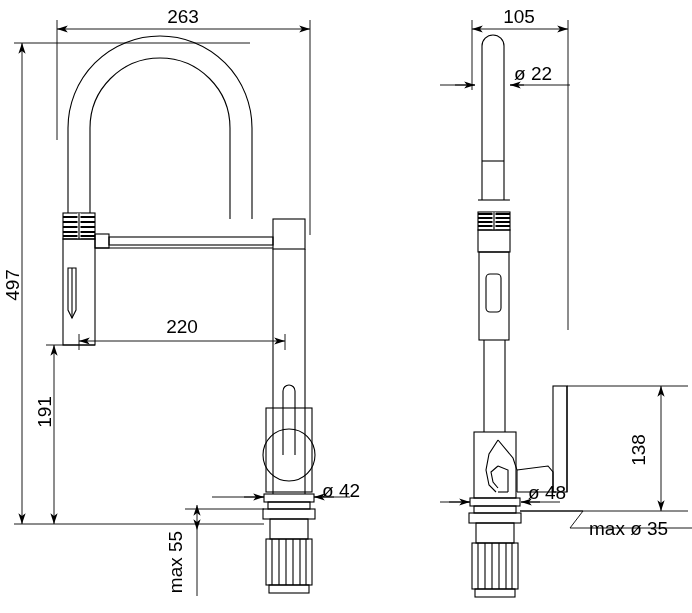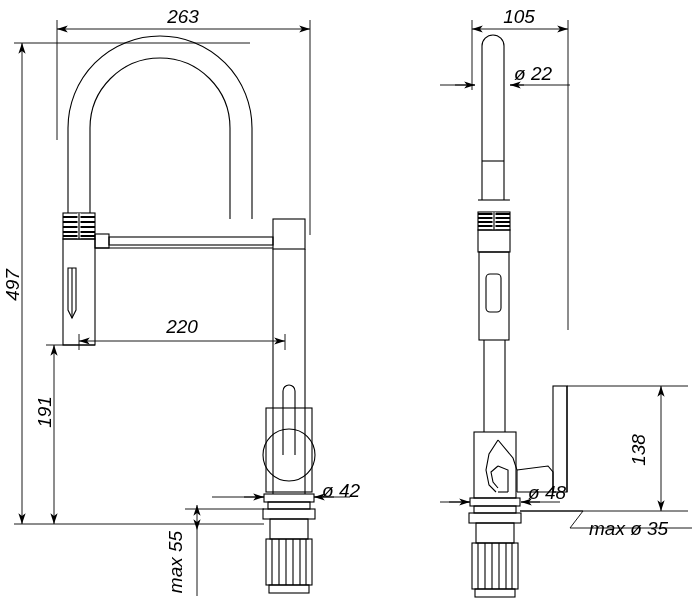--- a/index.html
+++ b/index.html
@@ -9,21 +9,20 @@
   }
   body {
     font-family: "Liberation Sans", sans-serif;
   }
   #drawing-root {
     position: relative;
     width: 692px;
     height: 613px;
     background: #ffffff;
     overflow: hidden;
-    font-style: italic;
   }
   #drawing-root svg {
     display: block;
   }
   .dim-text {
     font-family: "Liberation Sans", sans-serif;
     font-size: 19px;
     fill: #000000;
   }
   .dim-text-v {

